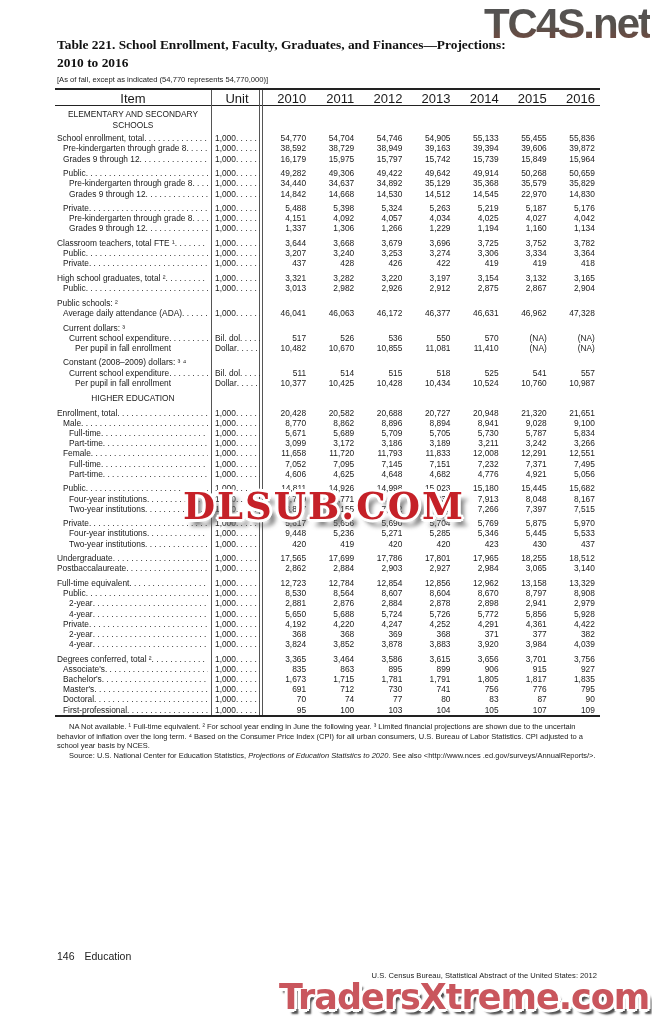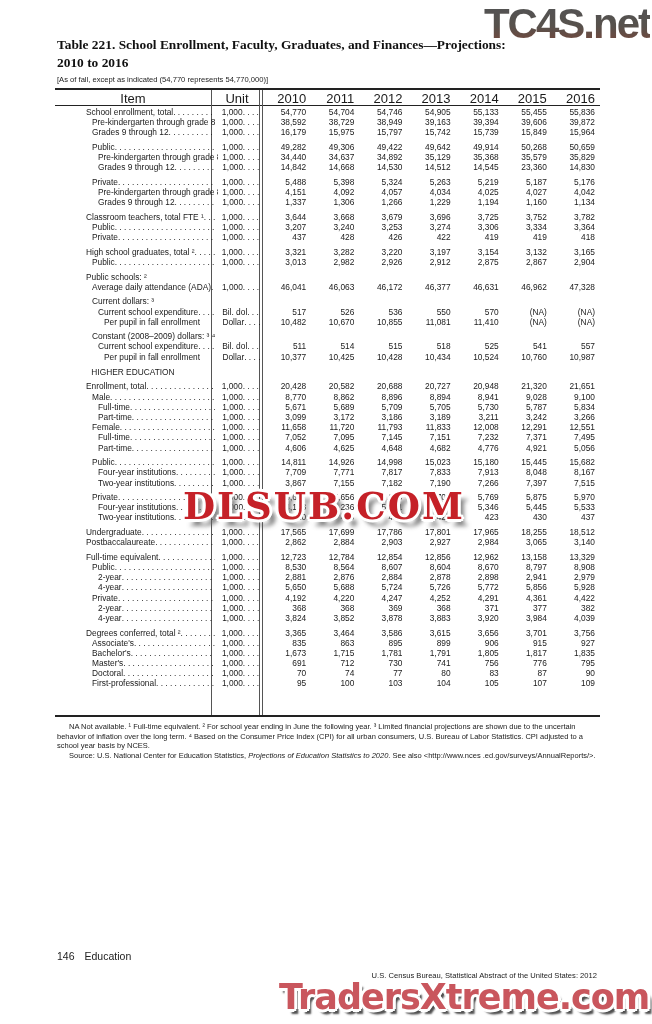--- a/index.html
+++ b/index.html
@@ -27,21 +27,21 @@
   .h-item{width:156px;text-align:center;}
   .h-unit{width:52px;text-align:center;}
   .h-years{flex:1;display:flex;}
   .h-years span{width:48.14px;text-align:right;padding-right:5px;box-sizing:border-box;}
 
   .tbody{position:absolute;left:0;top:19px;width:100%;font-size:8.35px;}
   .sec{width:156px;text-align:center;line-height:10.6px;margin:2px 0 3px;}
   .sec.gap{margin-top:5px;margin-bottom:4px;}
   .row{display:flex;height:10.2px;line-height:10.2px;}
   .row.gap{margin-top:4.4px;}
-  .lbl{width:156px;box-sizing:border-box;display:flex;overflow:hidden;white-space:nowrap;padding:0 3px 0 2px;margin-left:29px;}
+  .lbl{width:156px;box-sizing:border-box;display:flex;overflow:hidden;white-space:nowrap;padding:0 3px 0 2px;}
   .ind1{padding-left:8px;}.ind2{padding-left:14px;}.ind3{padding-left:20px;flex-direction:column;}
   .tx{flex:none;}
   .dt{flex:1;overflow:hidden;white-space:nowrap;}
   .dt::after{content:" . . . . . . . . . . . . . . . . . . . . . . . . . . . . . . . . . . . . . . . . . . . . .";}
   .unit{width:52px;box-sizing:border-box;display:flex;overflow:hidden;white-space:nowrap;padding-left:4px;padding-right:3px;}
   .vals{flex:1;display:flex;}
   .vc{width:48.14px;box-sizing:border-box;text-align:right;padding-right:5px;white-space:nowrap;}
 
   
   .fnotes{position:absolute;left:57px;top:722px;width:543px;font-size:7.5px;line-height:9.7px;color:#1a1a1a;}
@@ -97,20 +97,21 @@
         <span>2014</span>
         <span>2015</span>
         <span>2016</span>
       </span>
   </div>
   <div class="rule-hdr"></div>
   <div class="vline v1"></div>
   <div class="vline v2"></div>
   <div class="vline v3"></div>
   <div class="tbody">
+      <div class="sec">ELEMENTARY AND SECONDARY SCHOOLS</div>
       <div class="row">
         <div class="lbl">
           <span class="tx">School enrollment, total</span>
           <span class="dt"></span>
         </div>
         <div class="unit">
           <span class="tx">1,000</span>
           <span class="dt"></span>
         </div>
         <div class="vals">
@@ -207,21 +208,21 @@
         <div class="unit">
           <span class="tx">1,000</span>
           <span class="dt"></span>
         </div>
         <div class="vals">
           <div class="vc">14,842</div>
           <div class="vc">14,668</div>
           <div class="vc">14,530</div>
           <div class="vc">14,512</div>
           <div class="vc">14,545</div>
-          <div class="vc">23,360</div>
+          <div class="vc">22,970</div>
           <div class="vc">14,830</div>
         </div>
       </div>
       <div class="row gap">
         <div class="lbl ind1">
           <span class="tx">Private</span>
           <span class="dt"></span>
         </div>
         <div class="unit">
           <span class="tx">1,000</span>
@@ -693,21 +694,21 @@
       <div class="row">
         <div class="lbl ind2">
           <span class="tx">Four-year institutions</span>
           <span class="dt"></span>
         </div>
         <div class="unit">
           <span class="tx">1,000</span>
           <span class="dt"></span>
         </div>
         <div class="vals">
-          <div class="vc">4,138</div>
+          <div class="vc">9,448</div>
           <div class="vc">5,236</div>
           <div class="vc">5,271</div>
           <div class="vc">5,285</div>
           <div class="vc">5,346</div>
           <div class="vc">5,445</div>
           <div class="vc">5,533</div>
         </div>
       </div>
       <div class="row">
         <div class="lbl ind2">

